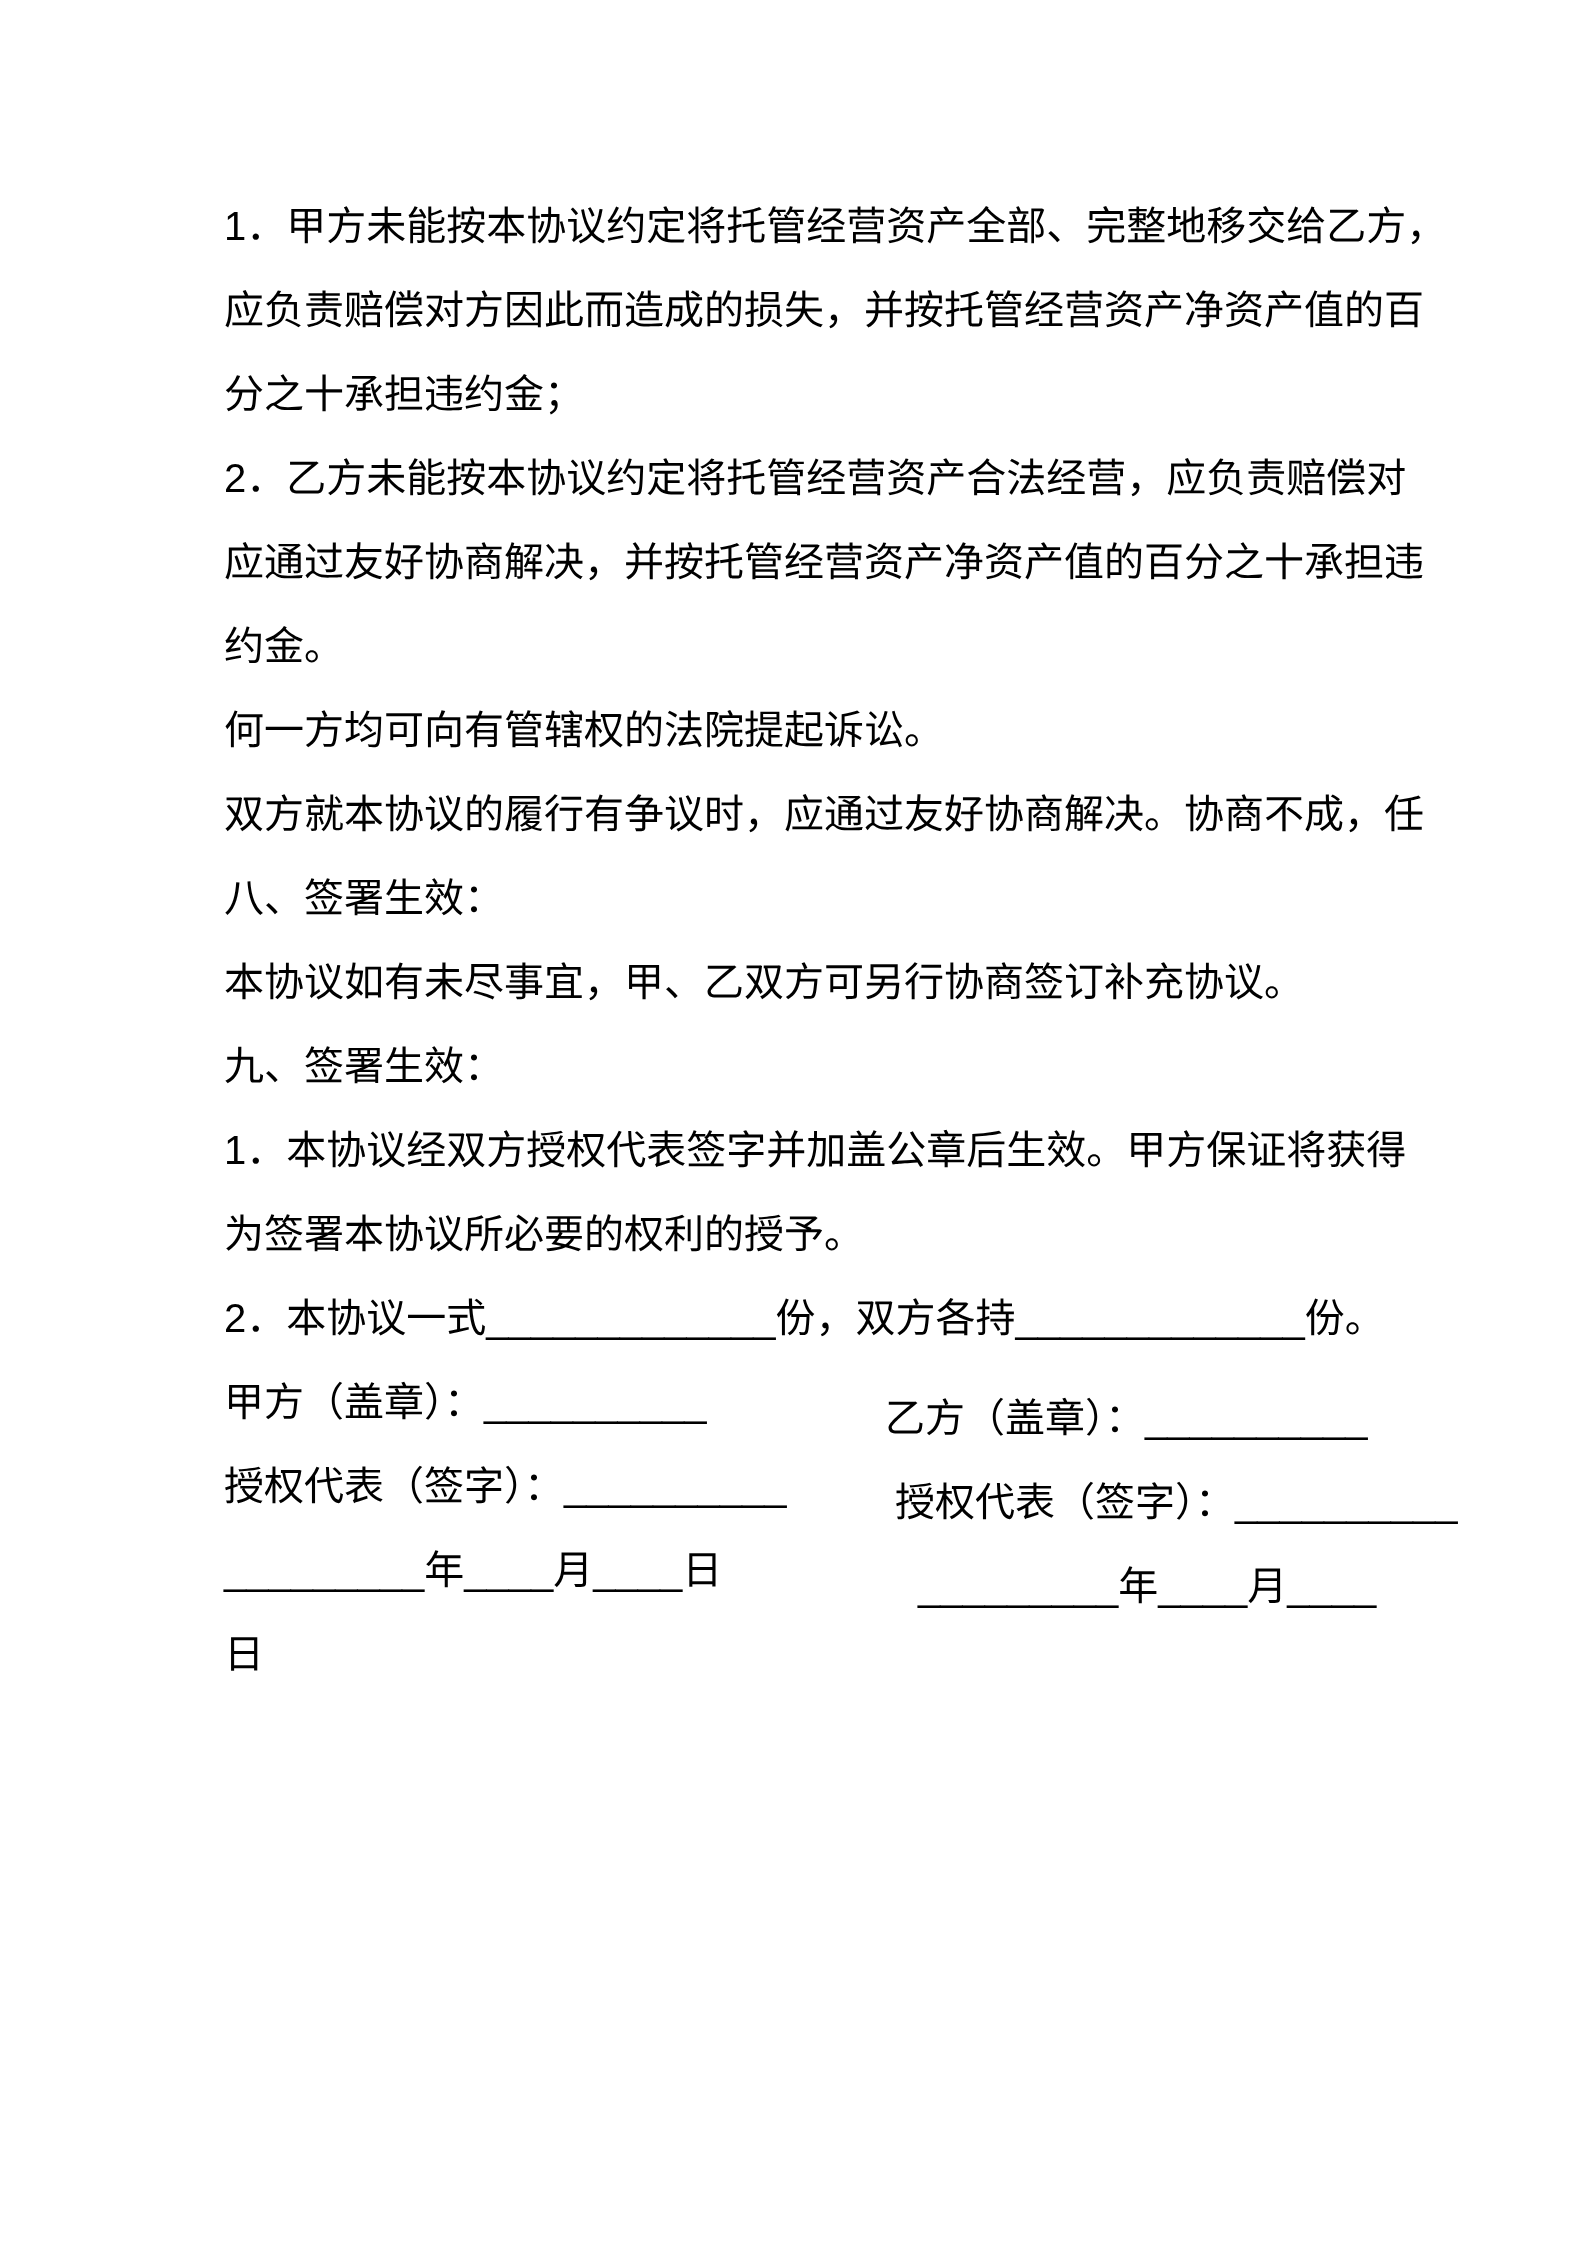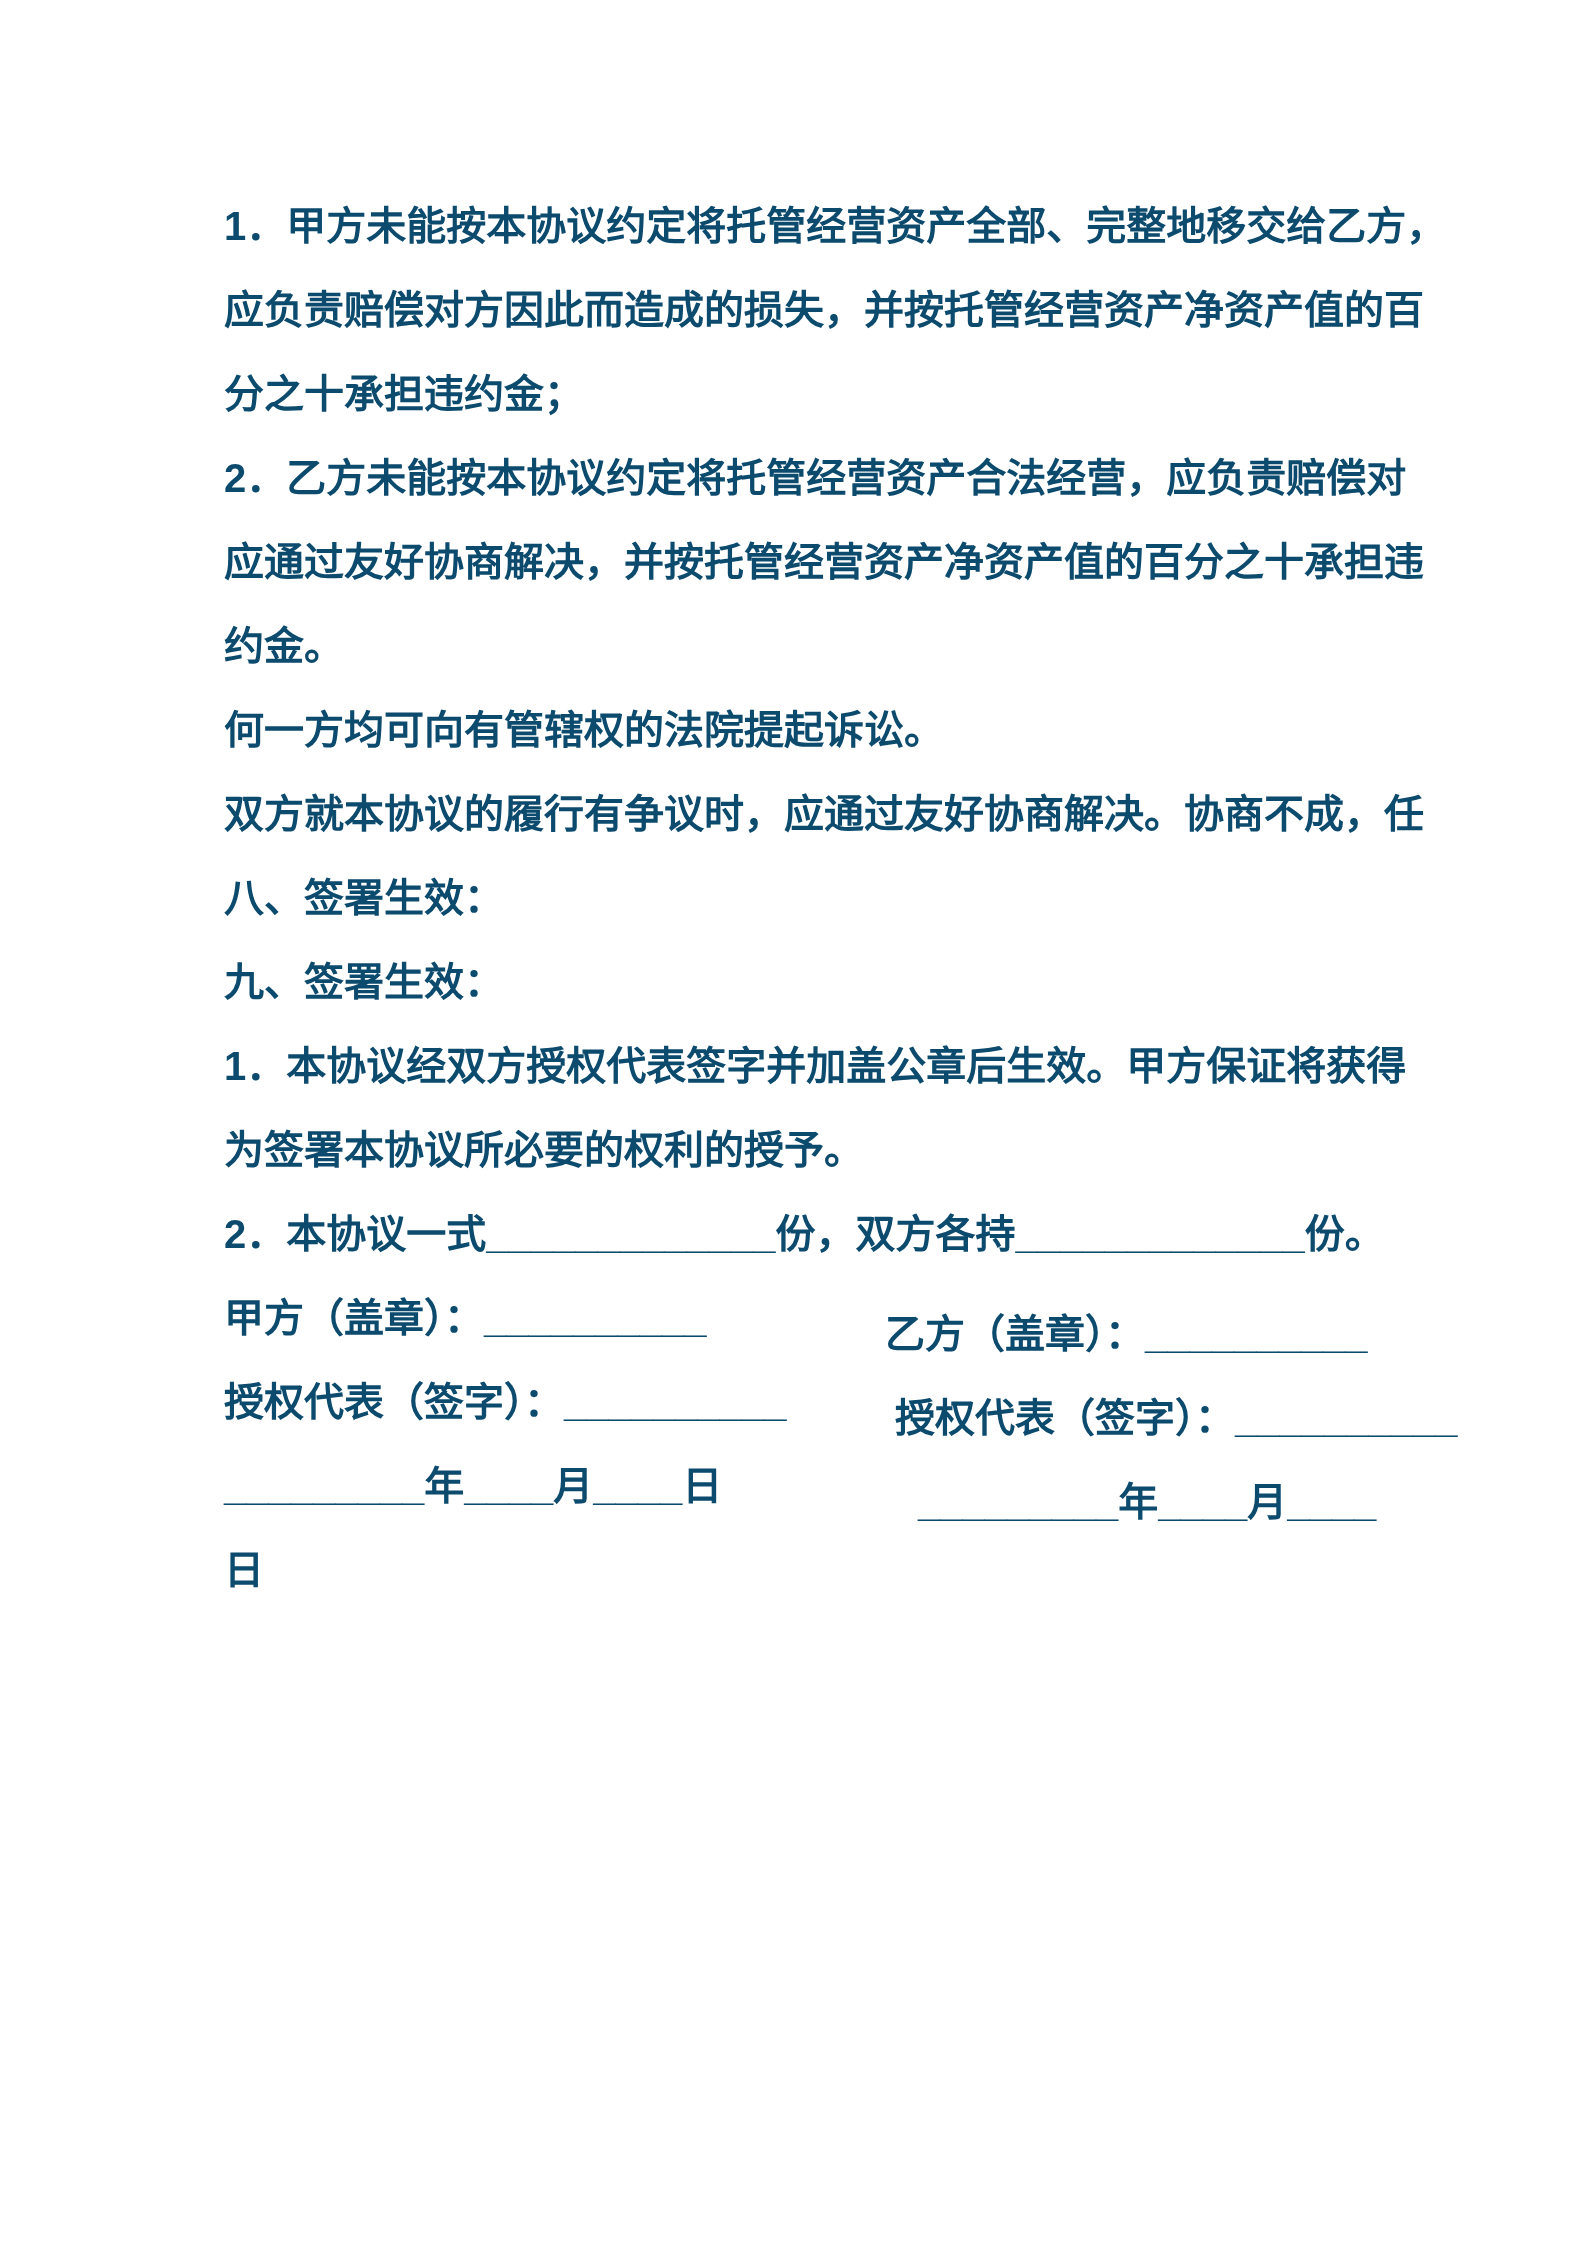--- a/index.html
+++ b/index.html
@@ -17,23 +17,23 @@
   .page {
     position: absolute;
     inset: 0;
     background: #ffffff;
   }
   .doc {
     position: absolute;
     left: 224px;
     top: 184px;
     width: 1250px;
-    color: #0c4a6e;
+    color: #000000;
     font-size: 40px;
-    font-weight: 700;
+    font-weight: 400;
     letter-spacing: 0;
   }
   .line {
     height: 84px;
     line-height: 84px;
     white-space: nowrap;
     position: relative;
   }
   .col-left {
     display: inline-block;
@@ -59,20 +59,21 @@
     <div class="line">分之十承担违约金；</div>
 
     <div class="line">2．乙方未能按本协议约定将托管经营资产合法经营，应负责赔偿对</div>
     <div class="line">应通过友好协商解决，并按托管经营资产净资产值的百分之十承担违</div>
     <div class="line">约金。</div>
 
     <div class="line">何一方均可向有管辖权的法院提起诉讼。</div>
     <div class="line">双方就本协议的履行有争议时，应通过友好协商解决。协商不成，任</div>
 
     <div class="line">八、签署生效：</div>
+    <div class="line">本协议如有未尽事宜，甲、乙双方可另行协商签订补充协议。</div>
 
     <div class="line">九、签署生效：</div>
     <div class="line">1．本协议经双方授权代表签字并加盖公章后生效。甲方保证将获得</div>
     <div class="line">为签署本协议所必要的权利的授予。</div>
     <div class="line">2．本协议一式_____________份，双方各持_____________份。</div>
 
     <div class="line">
       <span class="col-left">甲方（盖章）：__________</span>
       <span class="col-right r-seal">乙方（盖章）：__________</span>
     </div>

